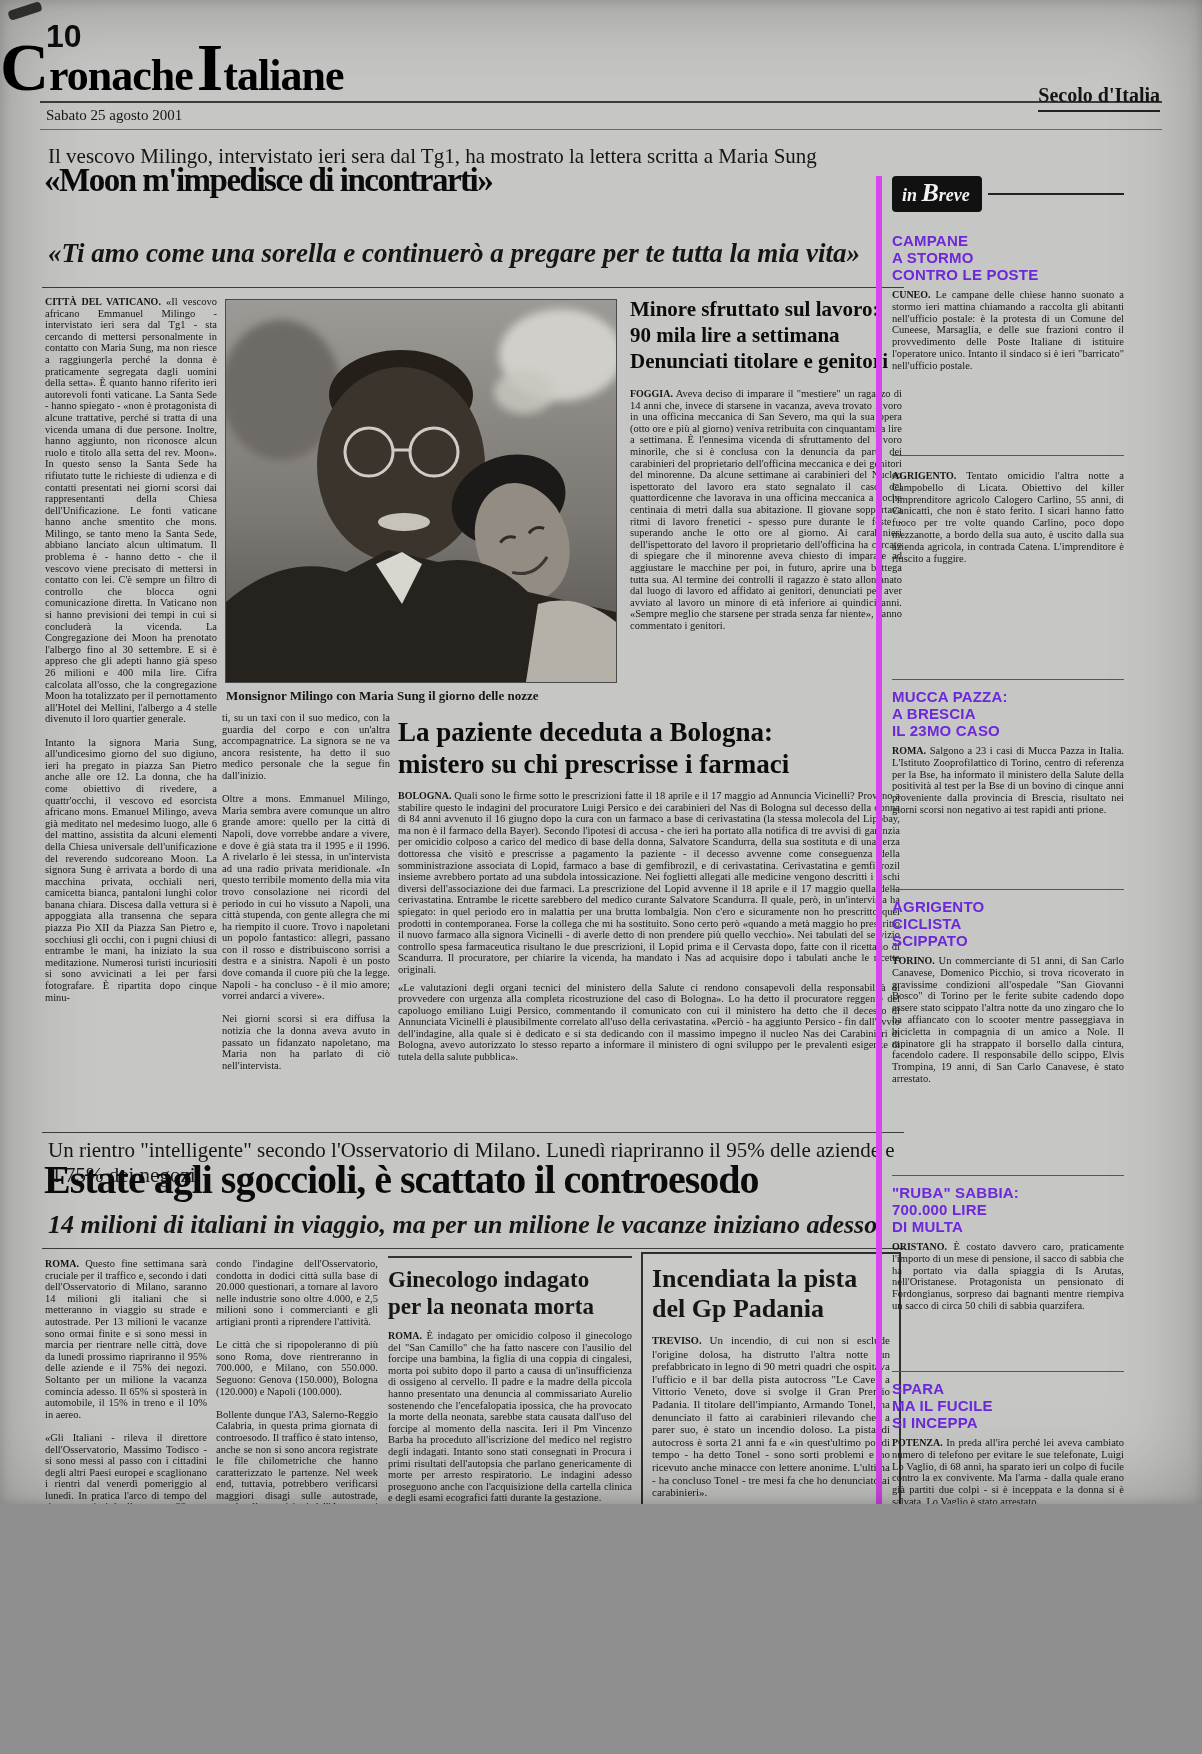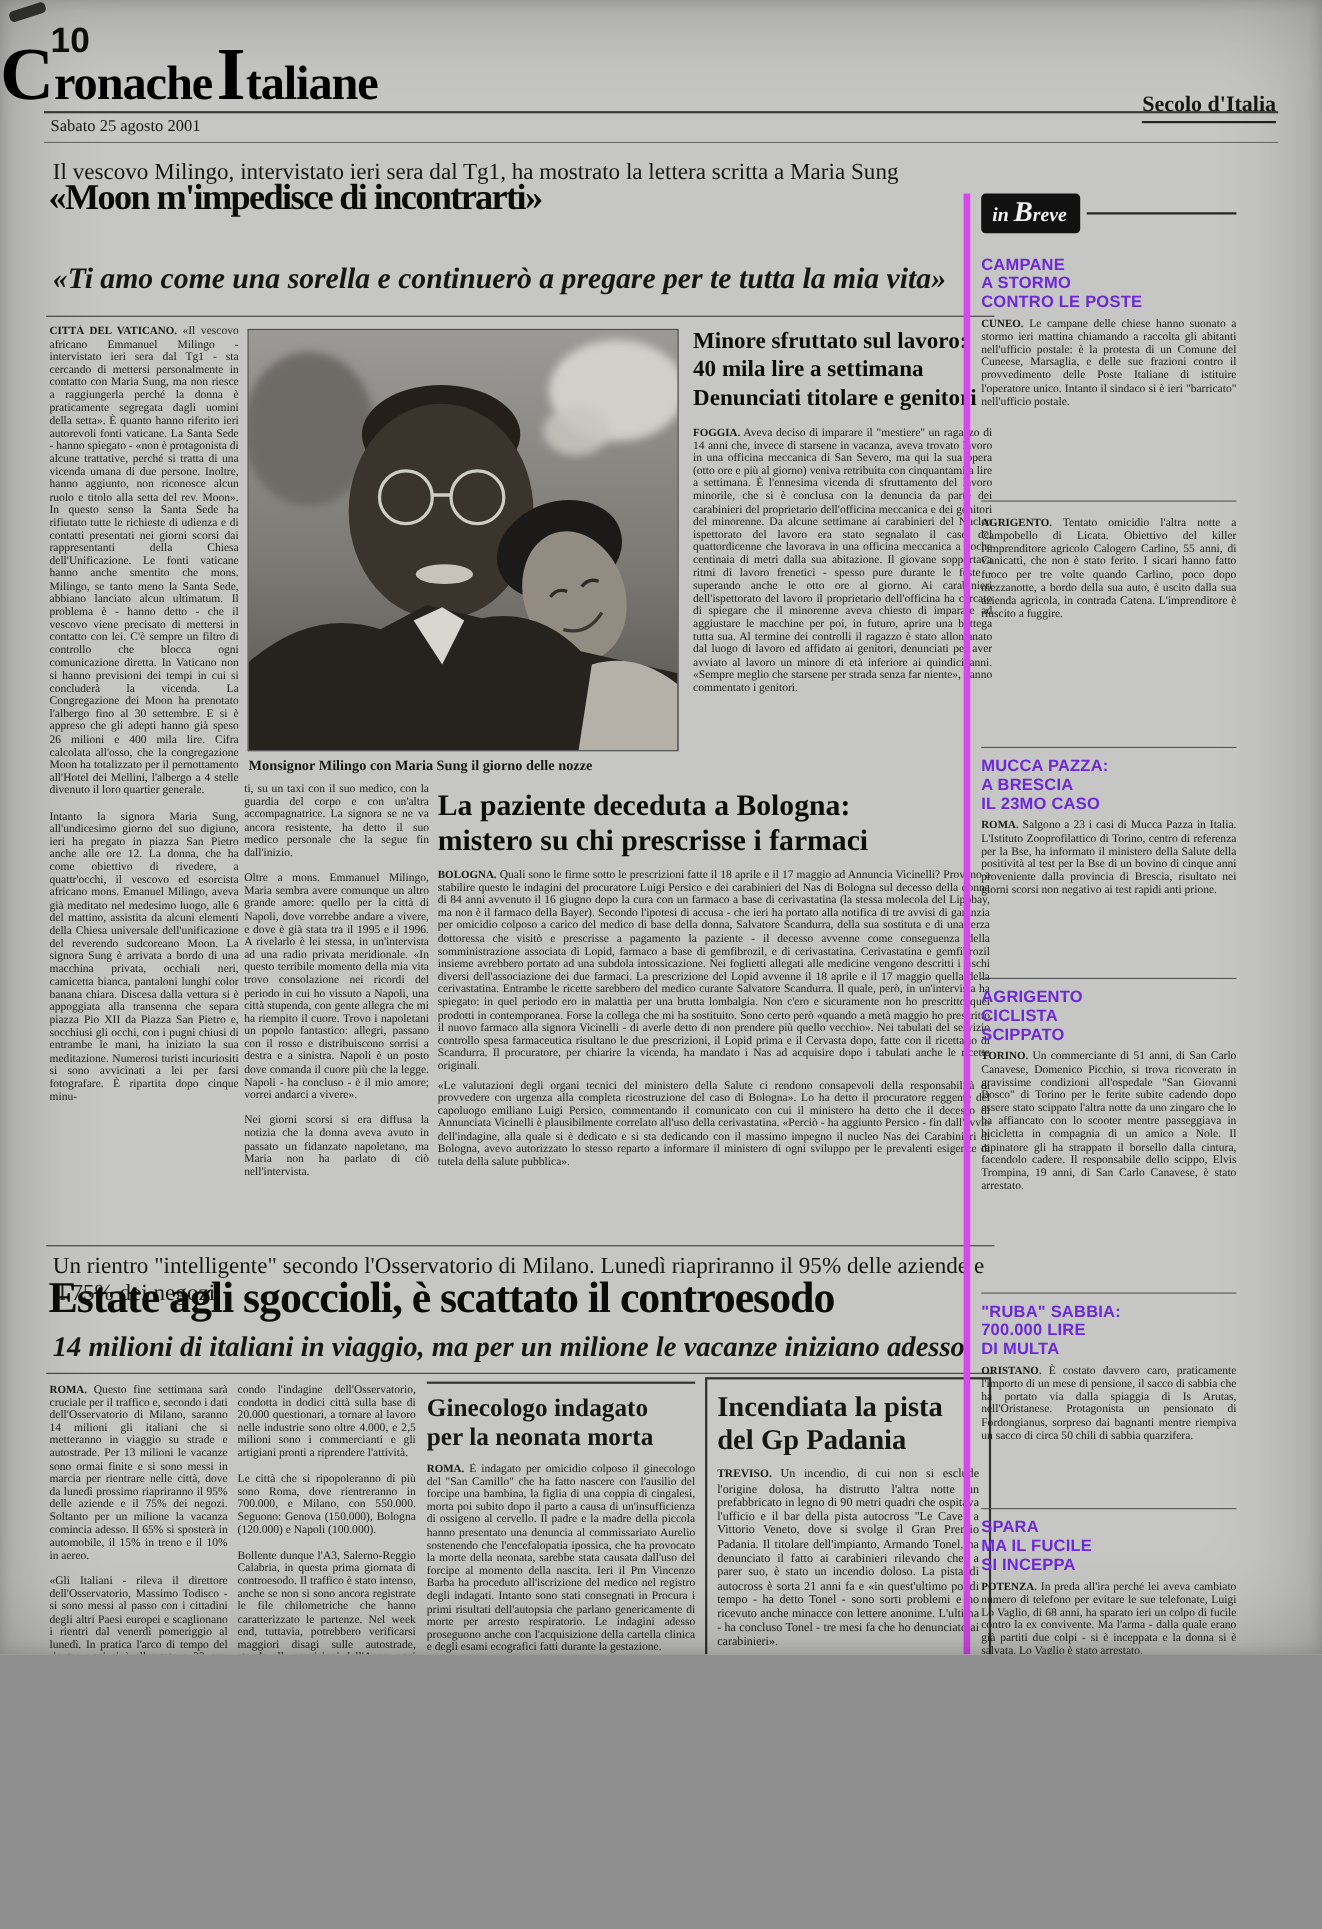--- a/index.html
+++ b/index.html
@@ -137,21 +137,21 @@
 
       <path d="M0 382 L0 302 Q58 252 120 272 L162 250 L212 262 Q262 252 302 292 L390 312 L390 382 Z" fill="#26231f"></path>
       <polygon points="150,264 176,252 196,264 176,304" fill="#d9d6cf"></polygon>
       <path d="M300 382 L312 304 Q352 292 390 322 L390 382 Z" fill="#b5b0a8"></path>
     </svg>
   </div>
   <div class="abs caption">Monsignor Milingo con Maria Sung il giorno delle nozze</div>
 
   <div class="abs minore">
     <h2 class="minore-head pre">Minore sfruttato sul lavoro:
-40 mila lire a settimana
+90 mila lire a settimana
 Denunciati titolare e genitori</h2>
     <div class="minore-body body-txt"><span class="dateline">FOGGIA.</span> <span class="pre">Aveva deciso di imparare il "mestiere" un ragazzo di 14 anni che, invece di starsene in vacanza, aveva trovato lavoro in una officina meccanica di San Severo, ma qui la sua opera (otto ore e più al giorno) veniva retribuita con cinquantamila lire a settimana. È l'ennesima vicenda di sfruttamento del lavoro minorile, che si è conclusa con la denuncia da parte dei carabinieri del proprietario dell'officina meccanica e dei genitori del minorenne. Da alcune settimane ai carabinieri del Nucleo ispettorato del lavoro era stato segnalato il caso del quattordicenne che lavorava in una officina meccanica a poche centinaia di metri dalla sua abitazione. Il giovane sopportava ritmi di lavoro frenetici - spesso pure durante le feste - superando anche le otto ore al giorno. Ai carabinieri dell'ispettorato del lavoro il proprietario dell'officina ha cercato di spiegare che il minorenne aveva chiesto di imparare ad aggiustare le macchine per poi, in futuro, aprire una bottega tutta sua. Al termine dei controlli il ragazzo è stato allontanato dal luogo di lavoro ed affidato ai genitori, denunciati per aver avviato al lavoro un minore di età inferiore ai quindici anni. «Sempre meglio che starsene per strada senza far niente», hanno commentato i genitori.</span></div>
   </div>
 
   <div class="abs lead-col2 body-txt pre">ti, su un taxi con il suo medico, con la guardia del corpo e con un'altra accompagnatrice. La signora se ne va ancora resistente, ha detto il suo medico personale che la segue fin dall'inizio.
 
 Oltre a mons. Emmanuel Milingo, Maria sembra avere comunque un altro grande amore: quello per la città di Napoli, dove vorrebbe andare a vivere, e dove è già stata tra il 1995 e il 1996. A rivelarlo è lei stessa, in un'intervista ad una radio privata meridionale. «In questo terribile momento della mia vita trovo consolazione nei ricordi del periodo in cui ho vissuto a Napoli, una città stupenda, con gente allegra che mi ha riempito il cuore. Trovo i napoletani un popolo fantastico: allegri, passano con il rosso e distribuiscono sorrisi a destra e a sinistra. Napoli è un posto dove comanda il cuore più che la legge. Napoli - ha concluso - è il mio amore; vorrei andarci a vivere».
 
 Nei giorni scorsi si era diffusa la notizia che la donna aveva avuto in passato un fidanzato napoletano, ma Maria non ha parlato di ciò nell'intervista.</div>
 

